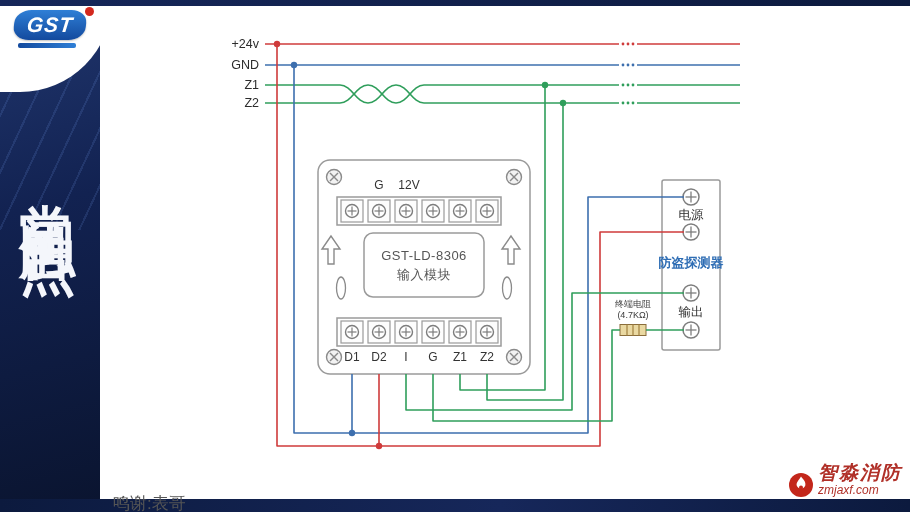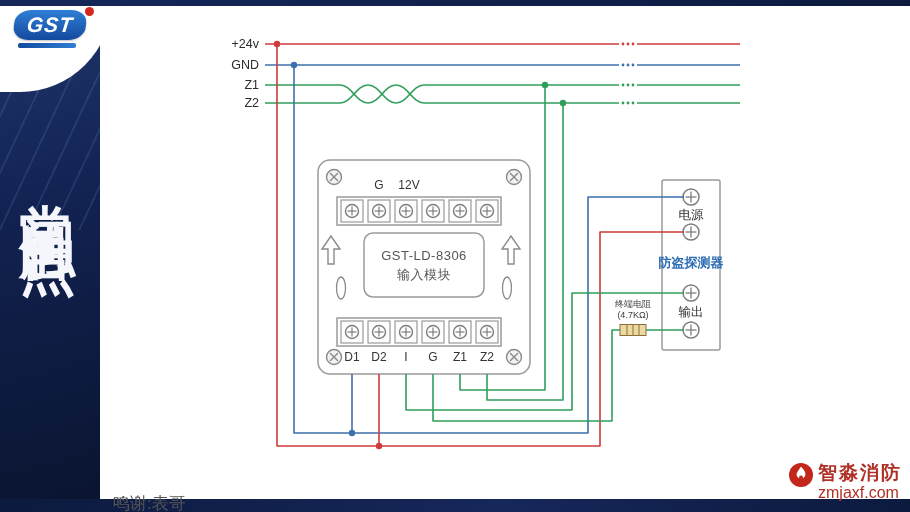--- a/index.html
+++ b/index.html
@@ -33,24 +33,24 @@
   
   svg text{font-family:"Liberation Sans","DejaVu Sans",sans-serif;}
   .lbl{font-size:12.5px;fill:#2c2c2c;}
   .tiny{font-size:9px;fill:#3a3a3a;}
   .mod-name{font-size:13px;fill:#555;letter-spacing:.5px;}
   .det-title{font-size:13px;fill:#2e6db4;font-weight:bold;}
   .comp{fill:#ffffff;stroke:#9a9a9a;stroke-width:1.5;}
 
   
   .thanks{position:absolute;left:113px;top:492px;font-size:17px;color:#555;}
-  .watermark{position:absolute;right:8px;top:462px;display:flex;align-items:flex-start;gap:4px;}
+  .watermark{position:absolute;right:8px;top:462px;display:flex;align-items:flex-end;gap:4px;font-style:italic;}
   .wm-col{display:flex;flex-direction:column;line-height:1.15;}
   .wm-brand{font-size:19px;font-weight:bold;color:#b03028;letter-spacing:2px;}
-  .wm-url{font-size:16px;color:#b03028;}
+  .wm-url{font-size:12px;color:#b03028;}
 </style>
 </head>
 <body>
 
 <div class="stage">
 
   <svg id="diagram-svg" width="910" height="512" viewBox="0 0 910 512">
 
     <text class="lbl" x="259" y="48" text-anchor="end">+24v</text>
     <text class="lbl" x="259" y="69" text-anchor="end">GND</text>

